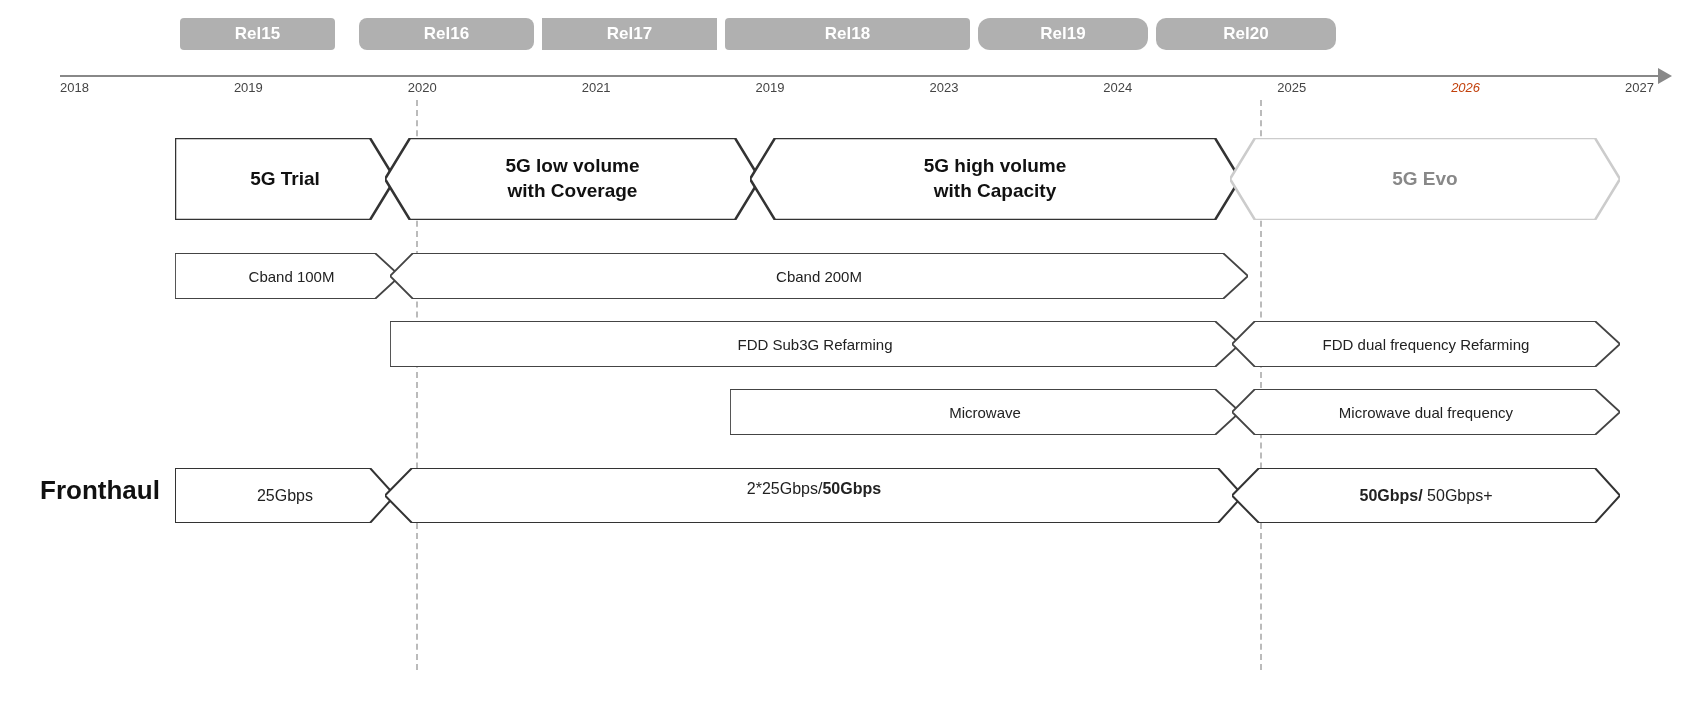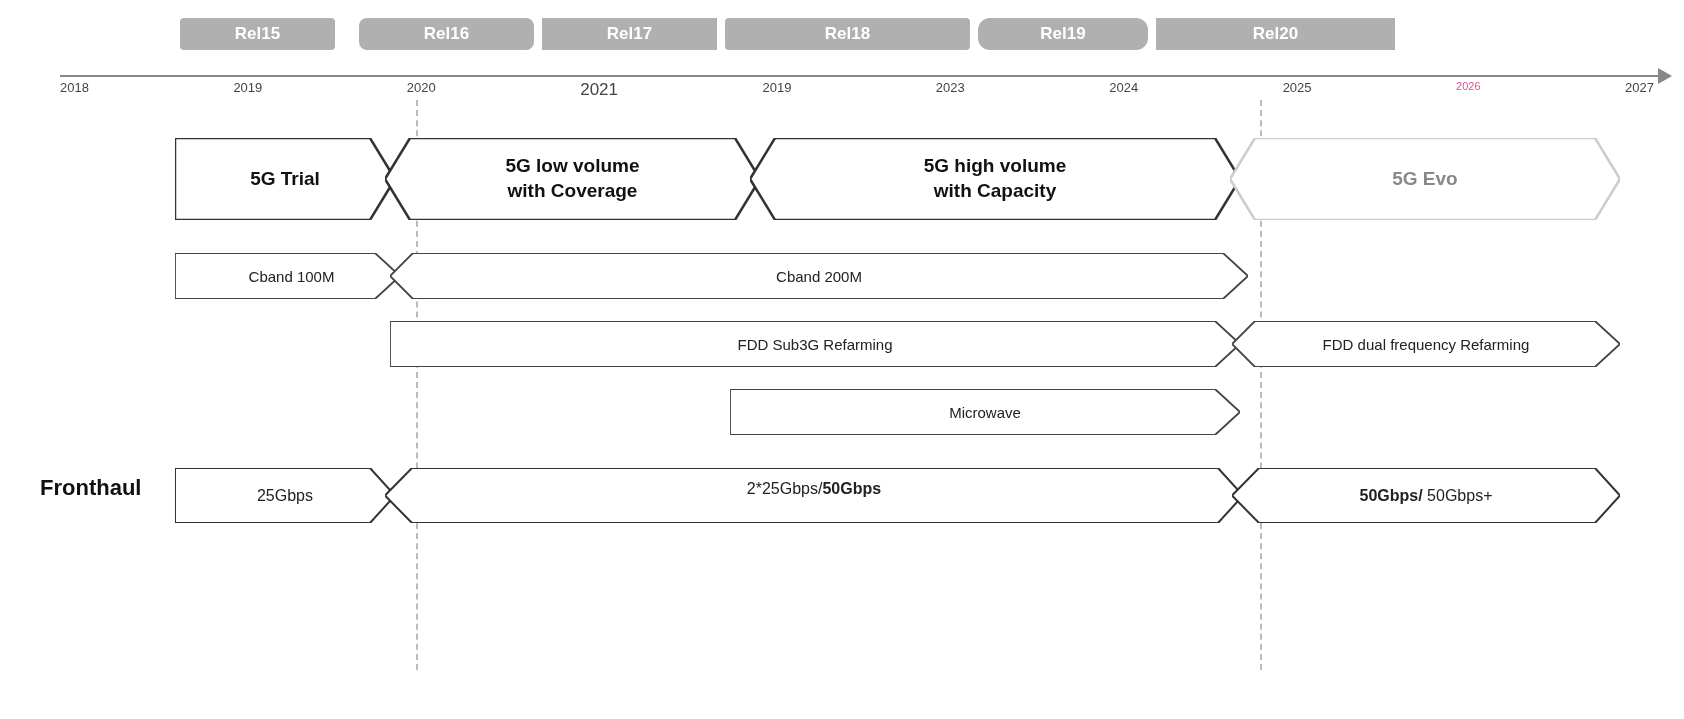--- a/index.html
+++ b/index.html
@@ -24,37 +24,37 @@
 <body>
 
 <div class="diagram-container">
 
   <div style="position:absolute; top:18px; left:180px; right:30px; display:flex; align-items:flex-start; height:40px;">
     <div style="background:#b0b0b0;color:#fff;font-weight:bold;font-size:17px;padding:6px 8px;text-align:center;border-radius:4px;width:155px;margin-right:24px;">Rel15</div>
     <div style="background:#b0b0b0;color:#fff;font-weight:bold;font-size:17px;padding:6px 0;text-align:center;border-radius:8px;width:175px;margin-right:8px;">Rel16</div>
     <div style="background:#b0b0b0;color:#fff;font-weight:bold;font-size:17px;padding:6px 0;text-align:center;border-radius:0;width:175px;margin-right:8px;">Rel17</div>
     <div style="background:#b0b0b0;color:#fff;font-weight:bold;font-size:17px;padding:6px 0;text-align:center;border-radius:4px;width:245px;margin-right:8px;">Rel18</div>
     <div style="background:#b0b0b0;color:#fff;font-weight:bold;font-size:17px;padding:6px 0;text-align:center;border-radius:12px;width:170px;margin-right:8px;">Rel19</div>
-    <div style="background:#b0b0b0;color:#fff;font-weight:bold;font-size:17px;padding:6px 0;text-align:center;border-radius:0;width:239px;">Rel20</div>
+    <div style="background:#b0b0b0;color:#fff;font-weight:bold;font-size:17px;padding:6px 0;text-align:center;border-radius:10px;width:180px;">Rel20</div>
   </div>
 
   <div style="position:absolute; top:75px; left:60px; right:25px; height:2px; background:#888;"></div>
 
   <div style="position:absolute; top:68px; right:12px; width:0; height:0; border-top:8px solid transparent; border-bottom:8px solid transparent; border-left:14px solid #888;"></div>
 
   <div style="position:absolute; top:80px; left:60px; right:30px; display:flex; justify-content:space-between;">
     <span style="font-size:13px;color:#444;">2018</span>
     <span style="font-size:13px;color:#444;">2019</span>
     <span style="font-size:13px;color:#444;">2020</span>
-    <span style="font-size:17px;color:#444;">2021</span>
+    <span style="font-size:13px;color:#444;">2021</span>
     <span style="font-size:13px;color:#444;">2019</span>
     <span style="font-size:13px;color:#444;">2023</span>
     <span style="font-size:13px;color:#444;">2024</span>
     <span style="font-size:13px;color:#444;">2025</span>
-    <span style="font-size:11px;color:#ec4899;">2026</span>
+    <span style="font-size:13px;color:#c2410c;font-style:italic;">2026</span>
     <span style="font-size:13px;color:#444;">2027</span>
   </div>
 
   <div style="position:absolute; top:100px; left:416px; width:1px; height:570px; border-left:2px dashed #bbb;"></div>
 
   <div style="position:absolute; top:100px; left:1260px; width:1px; height:570px; border-left:2px dashed #bbb;"></div>
 
   <div style="position:absolute; top:138px; left:175px; width:220px; height:82px;">
     <svg width="220" height="82" viewBox="0 0 220 82">
       <polygon points="0,0 195,0 220,41 195,82 0,82" fill="white" stroke="#333" stroke-width="2.5"></polygon>
@@ -111,22 +111,28 @@
     <div style="position:absolute;top:0;left:0;width:388px;height:46px;display:flex;align-items:center;justify-content:center;font-size:15px;color:#222;">FDD dual frequency Refarming</div>
   </div>
 
   <div style="position:absolute; top:389px; left:730px; width:510px; height:46px;">
     <svg width="510" height="46" viewBox="0 0 510 46">
       <polygon points="0,0 485,0 510,23 485,46 0,46" fill="white" stroke="#444" stroke-width="1.8"></polygon>
     </svg>
     <div style="position:absolute;top:0;left:0;width:510px;height:46px;display:flex;align-items:center;justify-content:center;font-size:15px;color:#222;">Microwave</div>
   </div>
 
+  <div style="position:absolute; top:389px; left:1232px; width:388px; height:46px;">
+    <svg width="388" height="46" viewBox="0 0 388 46">
+      <polygon points="23,0 363,0 388,23 363,46 23,46 0,23" fill="white" stroke="#444" stroke-width="1.8"></polygon>
+    </svg>
+    <div style="position:absolute;top:0;left:0;width:388px;height:46px;display:flex;align-items:center;justify-content:center;font-size:15px;color:#222;">Microwave dual frequency</div>
+  </div>
 
-  <div style="position:absolute; top:475px; left:40px; font-size:22px; font-weight:bold; color:#111;">Fronthaul</div>
+  <div style="position:absolute; top:475px; left:40px; font-size:26px; font-weight:bold; color:#111;">Fronthaul</div>
 
   <div style="position:absolute; top:468px; left:175px; width:220px; height:55px;">
     <svg width="220" height="55" viewBox="0 0 220 55">
       <polygon points="0,0 195,0 220,27.5 195,55 0,55" fill="white" stroke="#333" stroke-width="2"></polygon>
     </svg>
     <div style="position:absolute;top:0;left:0;width:220px;height:55px;display:flex;align-items:center;justify-content:center;font-size:16px;color:#222;">25Gbps</div>
   </div>
 
   <div style="position:absolute; top:468px; left:385px; width:858px; height:55px;">
     <svg width="858" height="55" viewBox="0 0 858 55">

